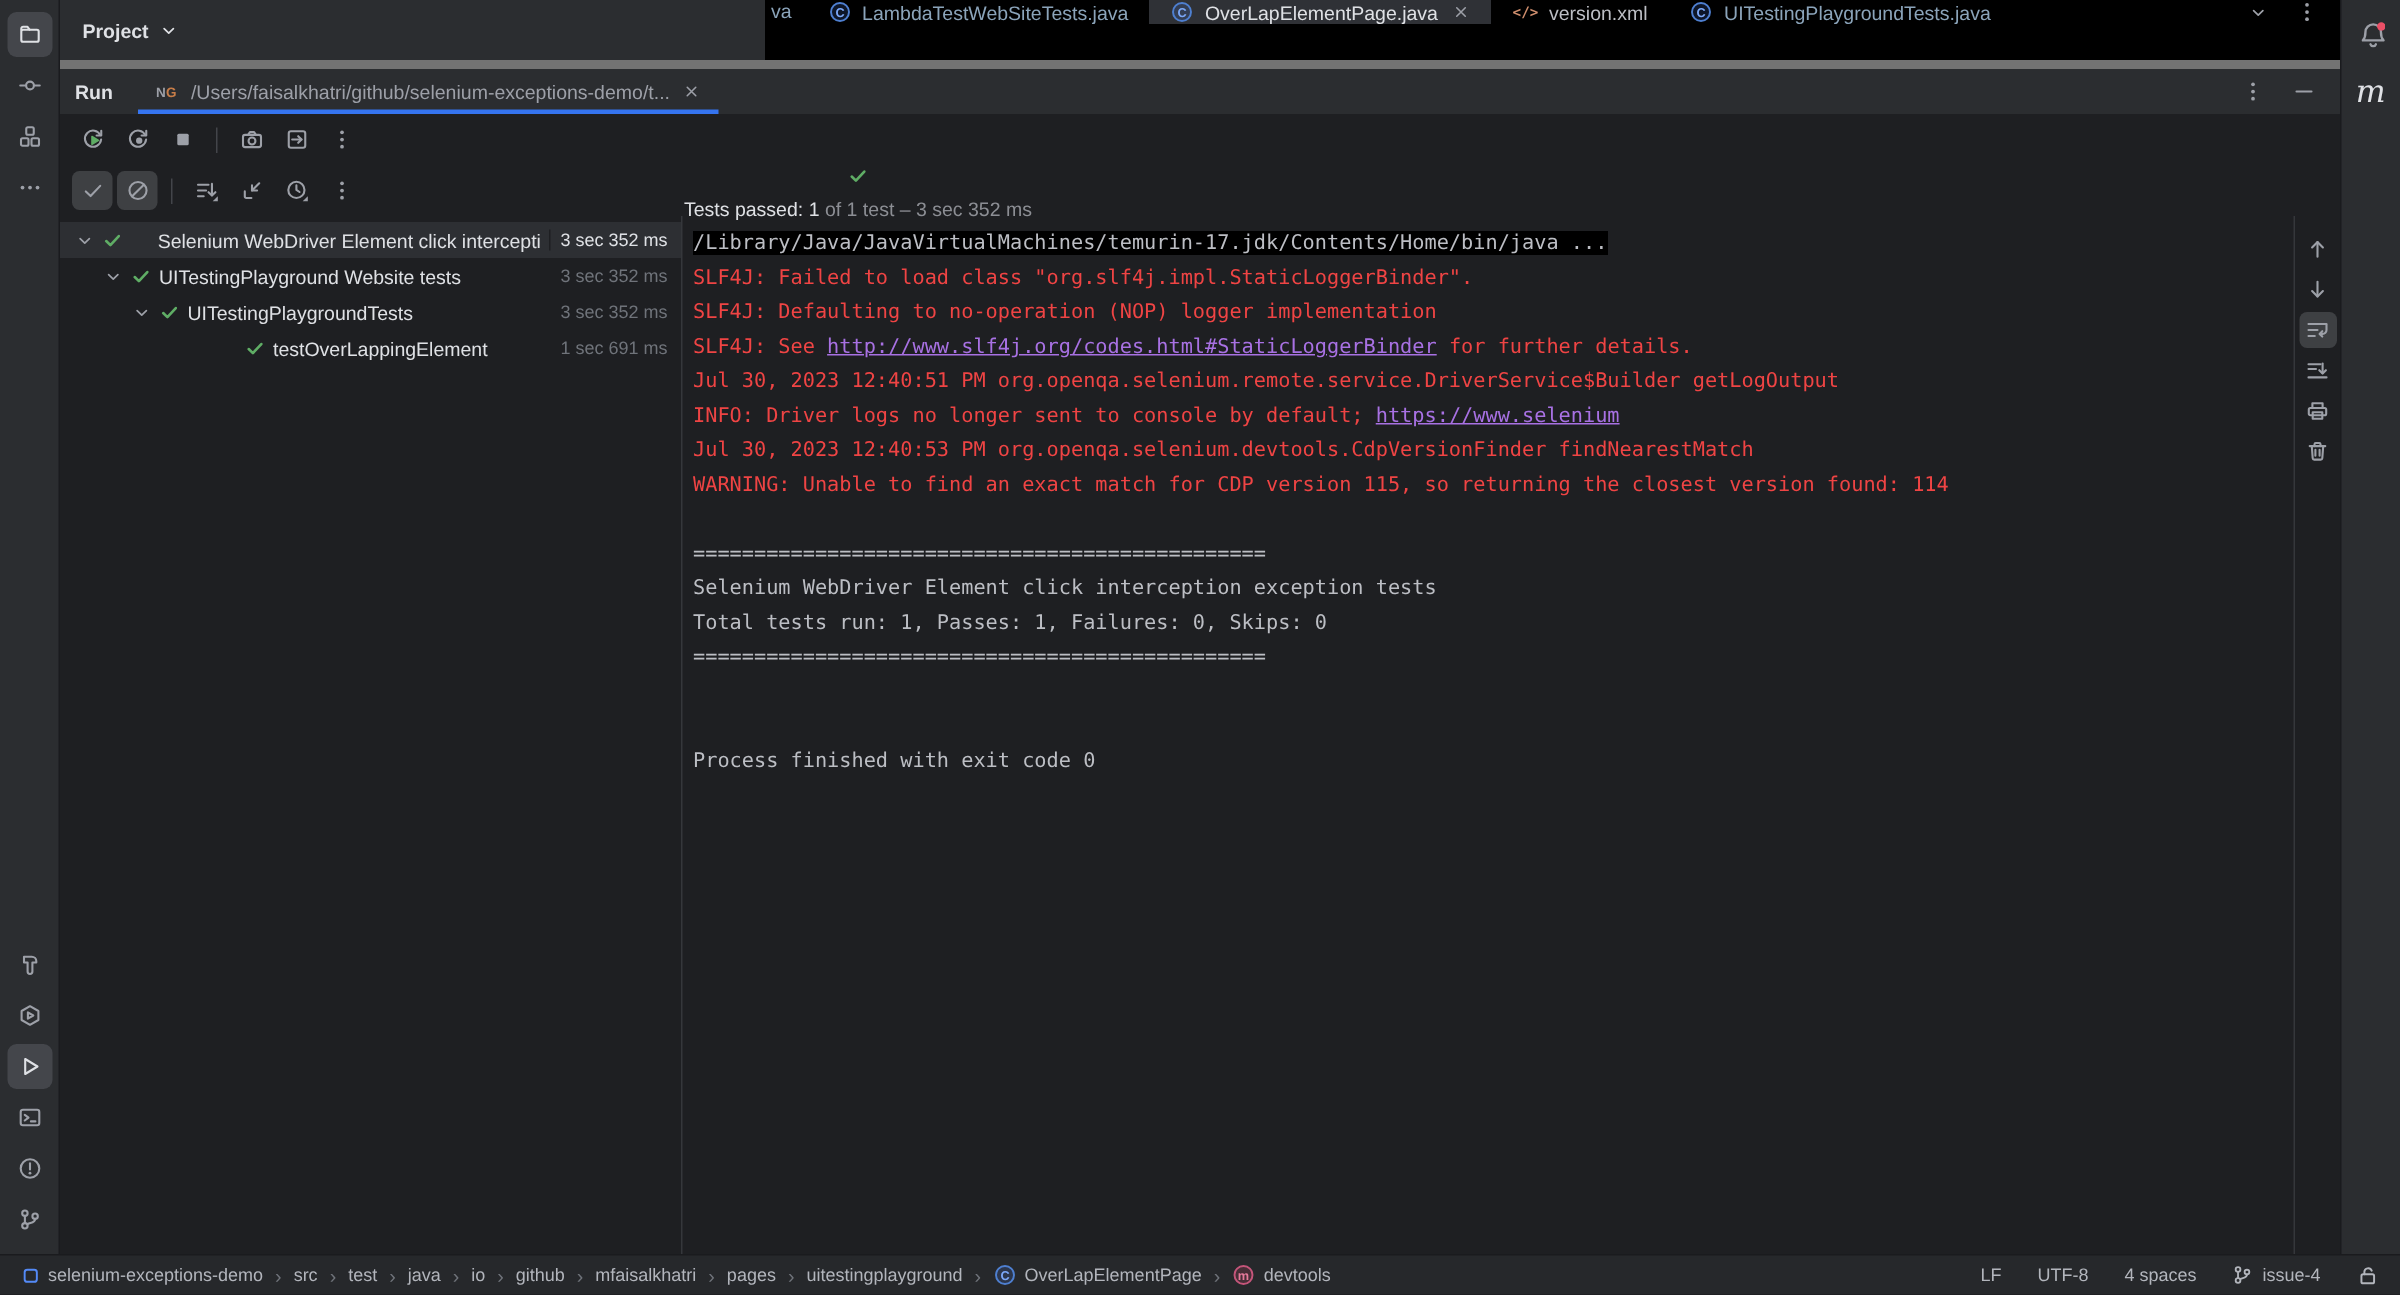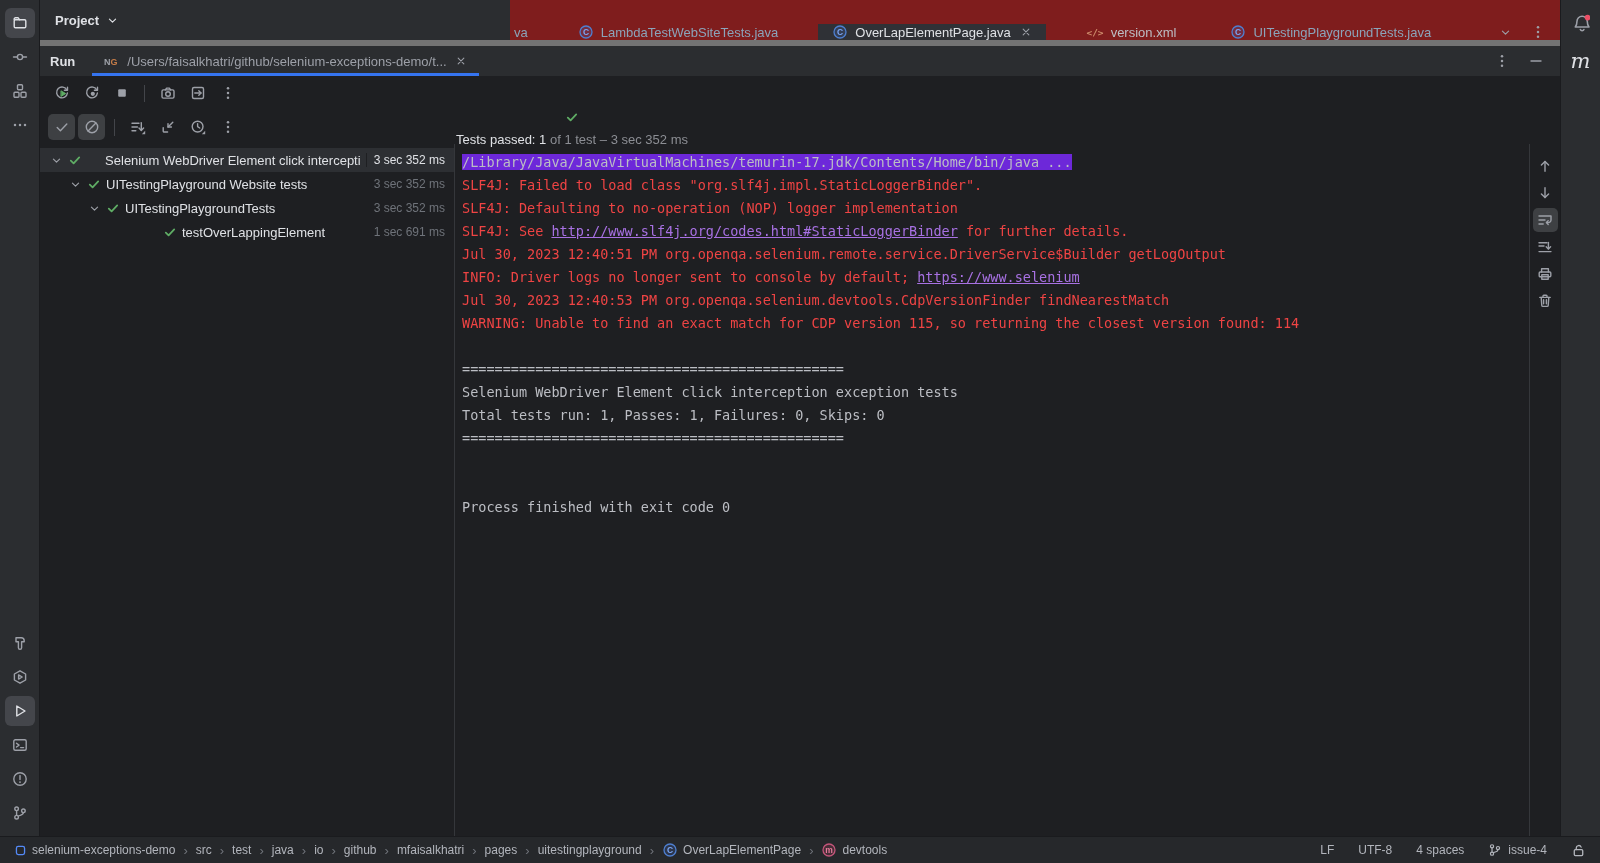--- a/index.html
+++ b/index.html
@@ -30,21 +30,21 @@
   .maven-m { font-family:"DejaVu Serif", serif; font-style:italic; font-size:21px; color:#dfe1e5; margin-top:6px; }
 
   
   .main { position:absolute; left:40px; right:40px; top:0; bottom:27px; display:flex; flex-direction:column; background:#1e1f22; }
 
   .row1 { height:40px; display:flex; flex:none; }
   .project-header {
     width:470px; background:#2b2d30; display:flex; align-items:center;
     padding-left:15px; gap:7px; font-weight:bold; color:#dfe1e5; flex:none;
   }
-  .tabstrip { flex:1; background:#7f1d1d; display:flex; align-items:flex-end; overflow:hidden;gap:26px; }
+  .tabstrip { flex:1; background:#000000; display:flex; align-items:flex-start; overflow:hidden; }
   .tab-partial { display:flex; align-items:center; padding:0 10px 0 4px; color:#8ba4ba; }
   .tab { display:flex; align-items:center; gap:7px; padding:0 14px; white-space:nowrap; color:#8ba4ba; }
   .tab.plain { color:#bcbec4; }
   .tab.active { background:#2f3136; color:#dfe1e5; }
   .tab .close { color:#9da0a8; margin-left:2px; }
   .tabstrip-controls { margin-left:auto; display:flex; align-items:center; gap:18px; padding:0 14px; color:#9da0a8; }
 
   .run-header { height:36px; background:#2b2d30; border-top:6px solid #737373; display:flex; align-items:stretch; flex:none; }
   .run-label { font-weight:bold; display:flex; align-items:center; padding:0 17px 0 10px; }
   .run-tab {
@@ -75,21 +75,21 @@
   .tree-duration { color:#6f737a; font-size:12px; white-space:nowrap; flex:none; }
   .tree-duration.bright { color:#dfe1e5; border-left:1px solid #1e1f22; padding-left:7px; }
 
   .console {
     flex:1; min-width:0; padding:7px 0 0 7px; overflow:hidden;
     font-family:"DejaVu Sans Mono", monospace; font-size:13.5px; line-height:23px; color:#bcbec4;
   }
   .console-line { white-space:pre; height:23px; }
   .console-line .stderr { color:#ef4444; }
   .console-line .link { color:#a871e3; text-decoration:underline; }
-  .console-line .hl { background:#6d28d9; }
+  .console-line .hl { background:#000000; }
 
   .console-tools {
     width:31px; flex:none; border-left:1px solid #35373b;
     display:flex; flex-direction:column; align-items:center; padding-top:10px; gap:3px;
   }
   .console-tools .tool-btn { width:25px; height:24px; }
 
   
   .status-bar {
     position:absolute; left:0; right:0; bottom:0; height:27px;

